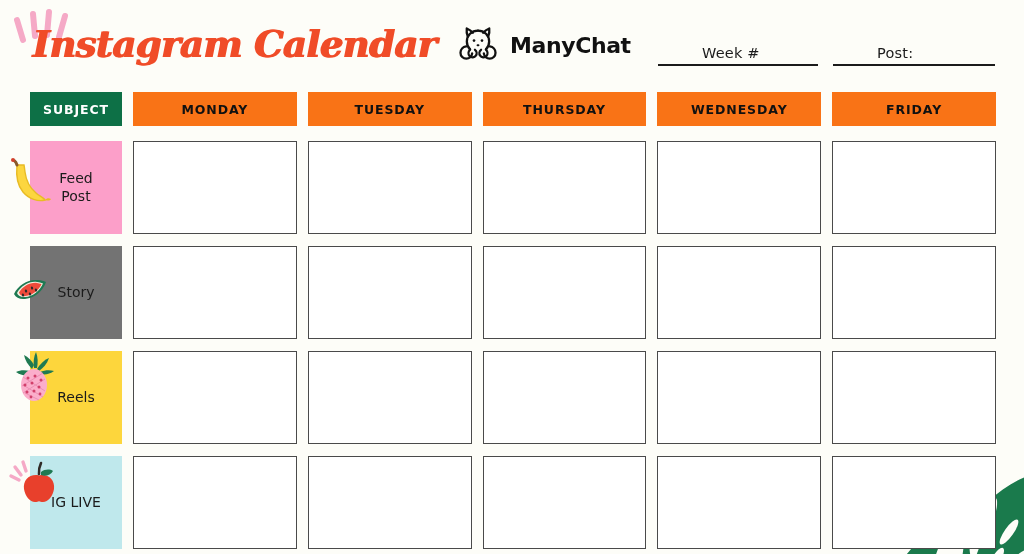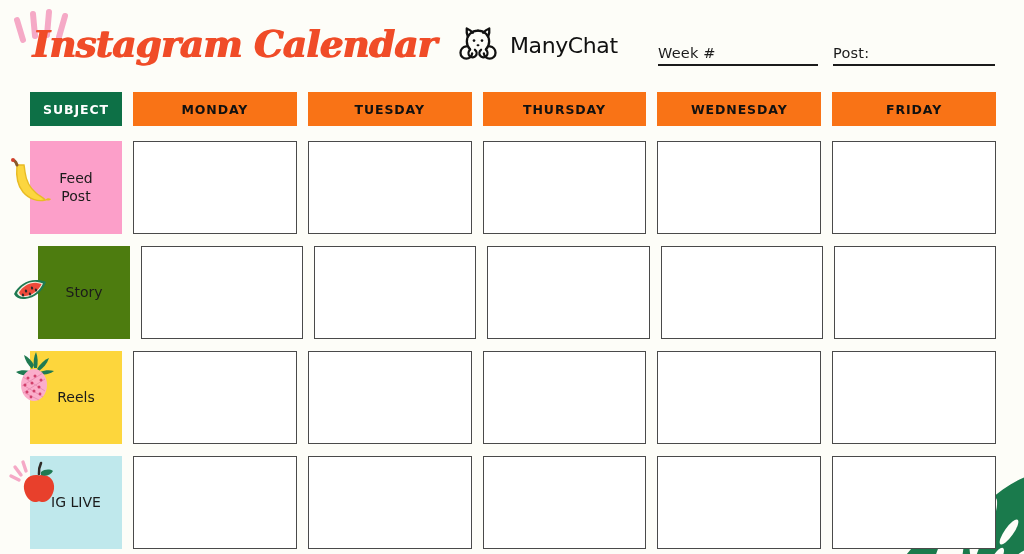--- a/index.html
+++ b/index.html
@@ -52,38 +52,39 @@
   #brand {
     position: absolute;
     left: 455px; top: 22px;
     display: flex;
     align-items: center;
     gap: 9px;
   }
   #brand-mark { width: 46px; height: 46px; display: block; }
   #brand-name {
     font-family: "DejaVu Sans", sans-serif;
-    font-weight: 400;
+    font-weight: 700;
     font-size: 22px;
     letter-spacing: -0.4px;
     color: #111;
   }
   .field {
     position: absolute;
     top: 40px;
     border-bottom: 2px solid #1b1b1b;
     height: 26px;
   }
   .field-label {
     font-family: "DejaVu Sans", sans-serif;
     font-size: 14.5px;
     color: #1b1b1b;
     letter-spacing: 0.2px;
     position: relative;
     top: 4px;
+    margin-left: 44px;
   }
   #field-week { left: 658px; width: 160px; }
   #field-dates { left: 833px; width: 162px; }
 
   
   #grid {
     position: absolute;
     left: 0; top: 92px;
     width: 1024px;
     z-index: 2;
@@ -131,21 +132,21 @@
     display: flex;
     align-items: center;
     justify-content: center;
     text-align: center;
     font-family: "DejaVu Sans", sans-serif;
     font-size: 14px;
     line-height: 1.25;
     color: #1b1b1b;
   }
   .row-feed   .label-box { background: #fc9fc9; }
-  .row-story  .label-box { background: #4d7c0f; margin-left: 8px; }
+  .row-story  .label-box { background: #737373; }
   .row-reels  .label-box { background: #fdd63c; }
   .row-iglive .label-box { background: #bfe8ec; }
 
   .fruit {
     position: absolute;
     left: -26px;
     width: 60px; height: 60px;
     pointer-events: none;
   }
   .fruit-banana    { top: 12px; }

